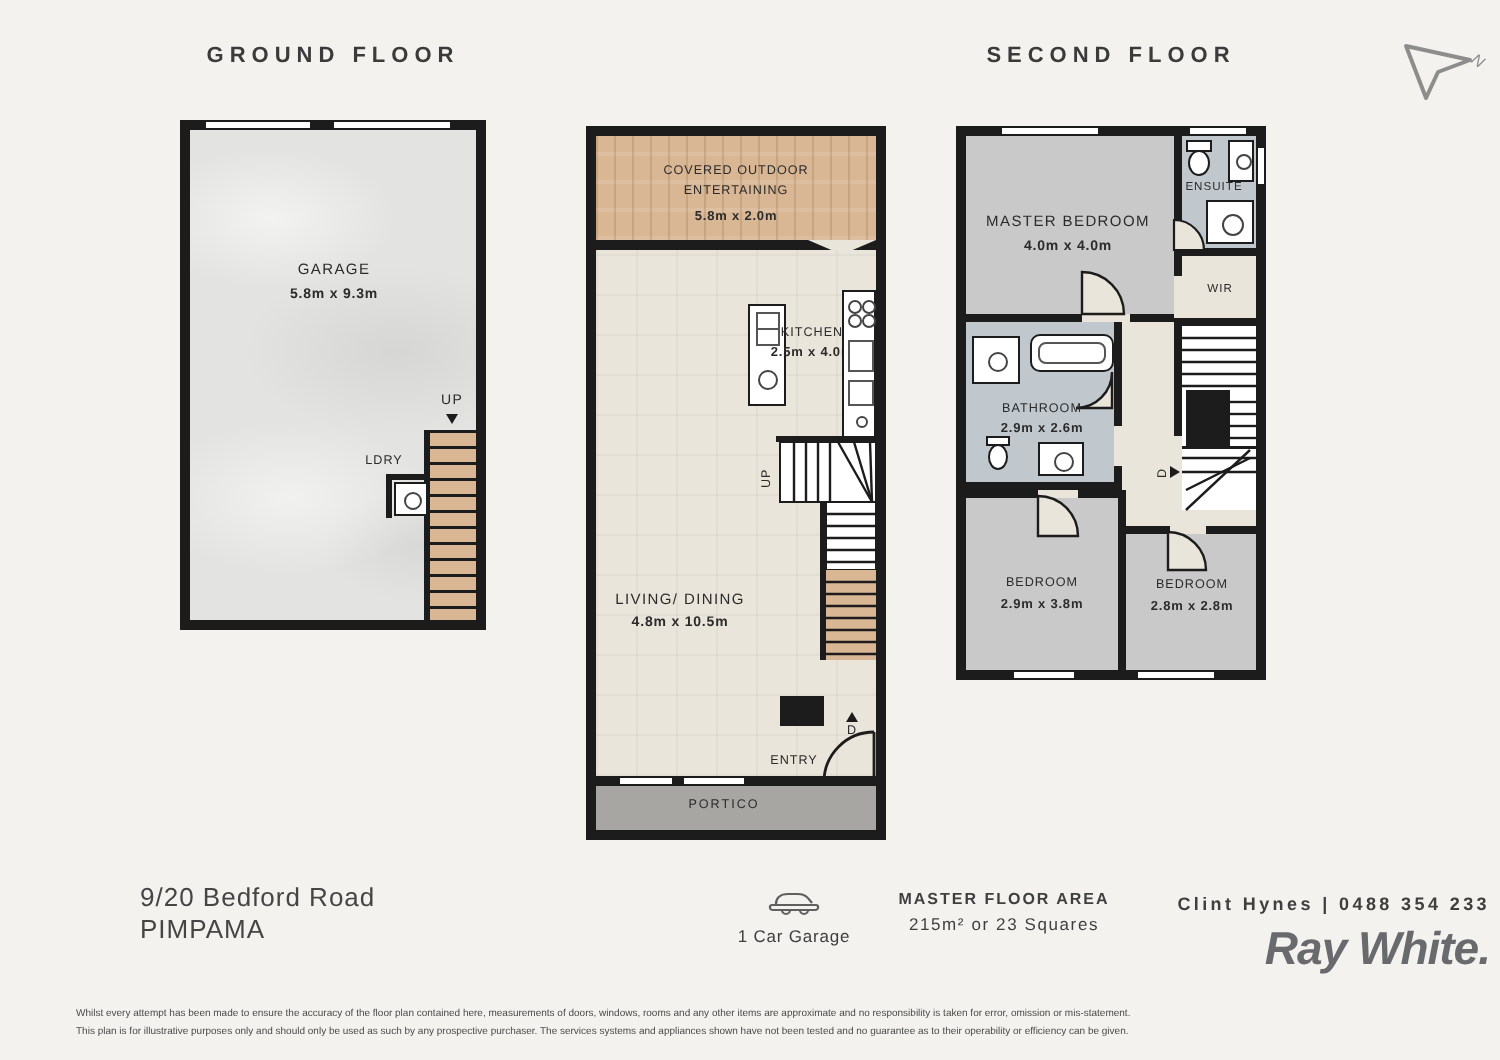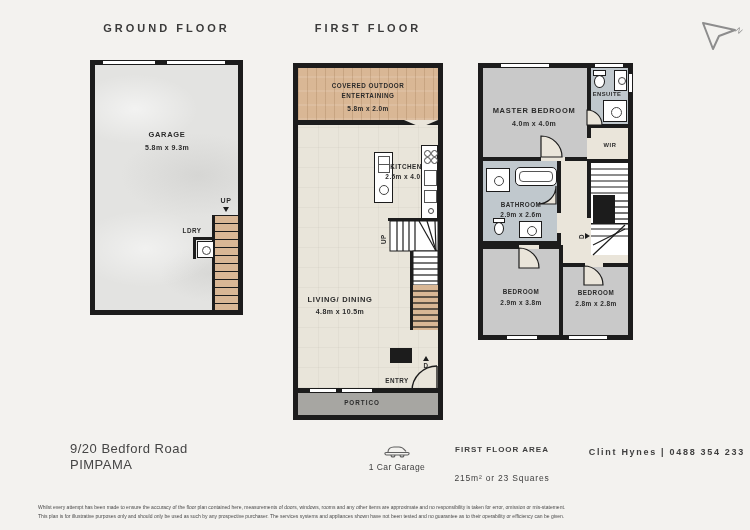--- a/index.html
+++ b/index.html
@@ -4,21 +4,21 @@
 <style>
   html,body{margin:0;padding:0;background:#f3f2ef;}
   .canvas{position:relative;width:750px;height:530px;background:#f3f2ef;overflow:hidden;
           font-family:"Liberation Sans",sans-serif;color:#2d2d2d;}
   .floor-title{position:absolute;top:22px;font-size:11px;font-weight:600;letter-spacing:3px;
                color:#3b3b3b;text-align:center;}
   .plan{position:absolute;border:5px solid #1c1c1c;box-sizing:border-box;background:#eae5da;}
   .wall{position:absolute;background:#1c1c1c;}
   .win-h{position:absolute;height:5px;background:#fff;border-top:1px solid #1c1c1c;border-bottom:1px solid #1c1c1c;box-sizing:border-box;}
   .win-v{position:absolute;width:5px;background:#fff;border-left:1px solid #1c1c1c;border-right:1px solid #1c1c1c;box-sizing:border-box;}
-  .room-label{position:absolute;transform:translateX(-50%);font-size:7.5px;font-weight:700;
+  .room-label{position:absolute;transform:translateX(-50%);font-size:7.5px;font-weight:400;
               letter-spacing:.7px;color:#2b2b2b;white-space:nowrap;text-align:center;}
   .room-dims{position:absolute;transform:translateX(-50%);font-size:7px;font-weight:600;
              letter-spacing:.4px;color:#2b2b2b;white-space:nowrap;text-align:center;}
   .mini{font-size:6.3px;letter-spacing:.5px;}
   .fixture{position:absolute;background:#fff;border:1.4px solid #1c1c1c;box-sizing:border-box;}
   .dot{position:absolute;border:1px solid #444;border-radius:50%;background:#fff;}
   .concrete{background-color:#e3e3e1;
     background-image:radial-gradient(ellipse 90px 50px at 28% 18%,rgba(255,255,255,.55),transparent 70%),
       radial-gradient(ellipse 110px 60px at 72% 45%,rgba(198,198,196,.45),transparent 70%),
       radial-gradient(ellipse 100px 55px at 35% 75%,rgba(255,255,255,.5),transparent 70%),
@@ -38,21 +38,21 @@
   .vtext{writing-mode:vertical-rl;transform:rotate(180deg);}
   .footer-label{font-size:8.5px;letter-spacing:.4px;color:#3f3f3f;}
   .arcsvg{position:absolute;overflow:visible;}
 </style>
 </head>
 <body>
 
 <div class="canvas">
 
   <div class="floor-title" style="left:90px;width:153px;">GROUND FLOOR</div>
-  <div class="floor-title" style="left:293px;width:150px;">FIRST FLOOR</div>
+  <div class="floor-title" style="left:478px;width:155px;">SECOND FLOOR</div>
 
   <svg class="arcsvg" style="left:696px;top:16px;" width="46" height="38">
     <path d="M7,7 L39,14 L23,20 L17,33 Z" fill="#f3f2ef" stroke="#8d8d8d" stroke-width="2" stroke-linejoin="round"></path>
   </svg>
   <div style="position:absolute;left:736px;top:26px;font-size:8px;color:#8d8d8d;font-style:italic;transform:rotate(35deg);">N</div>
 
   <div class="plan concrete" style="left:90px;top:60px;width:153px;height:255px;">
     <div class="win-h" style="top:-5px;left:8px;width:52px;"></div>
     <div class="win-h" style="top:-5px;left:72px;width:58px;"></div>
 
@@ -269,24 +269,25 @@
 
 
   <div style="position:absolute;left:357px;top:444px;width:80px;text-align:center;">
     <svg width="28" height="14" viewBox="0 0 28 14" fill="none" stroke="#5f5f5f" stroke-width="1.1">
       <path d="M5,8 C5,5 7,3 11,3 L16,3 C20,3 21,5 23,7.5 M3,8.5 L25,8.5 C26.5,8.5 26.5,11 24.5,11 L3.5,11 C1.5,11 1.5,8.5 3,8.5 M8,11 A2,2 0 1 0 12,11 M17,11 A2,2 0 1 0 21,11"></path>
     </svg>
     <div class="footer-label">1 Car Garage</div>
   </div>
 
   <div style="position:absolute;left:447px;top:445px;width:110px;text-align:center;">
-    <div style="font-size:8px;letter-spacing:1px;font-weight:600;color:#3f3f3f;">FIRST FLOOR AREA</div>
-    <div style="font-size:8.5px;letter-spacing:.8px;margin-top:19px;color:#3f3f3f;">215m² or 23 Squares</div>
+    <div style="font-size:8px;letter-spacing:1px;font-weight:600;color:#3f3f3f;">MASTER FLOOR AREA</div>
+    <div style="font-size:8.5px;letter-spacing:.8px;margin-top:3px;color:#3f3f3f;">215m² or 23 Squares</div>
   </div>
 
   <div style="position:absolute;right:5px;top:447px;font-size:9px;letter-spacing:1.7px;font-weight:600;color:#3f3f3f;">Clint Hynes | 0488 354 233</div>
+  <div style="position:absolute;right:5px;top:461px;font-size:23px;font-style:italic;font-weight:800;letter-spacing:-.5px;color:#696a6d;">Ray White.</div>
 
   <div style="position:absolute;left:38px;top:503px;right:30px;font-size:5px;line-height:1.7;color:#4a4a4a;">
     <div>Whilst every attempt has been made to ensure the accuracy of the floor plan contained here, measurements of doors, windows, rooms and any other items are approximate and no responsibility is taken for error, omission or mis-statement.</div>
     <div>This plan is for illustrative purposes only and should only be used as such by any prospective purchaser. The services systems and appliances shown have not been tested and no guarantee as to their operability or efficiency can be given.</div>
   </div>
 
 </div>
 
 </body></html>

